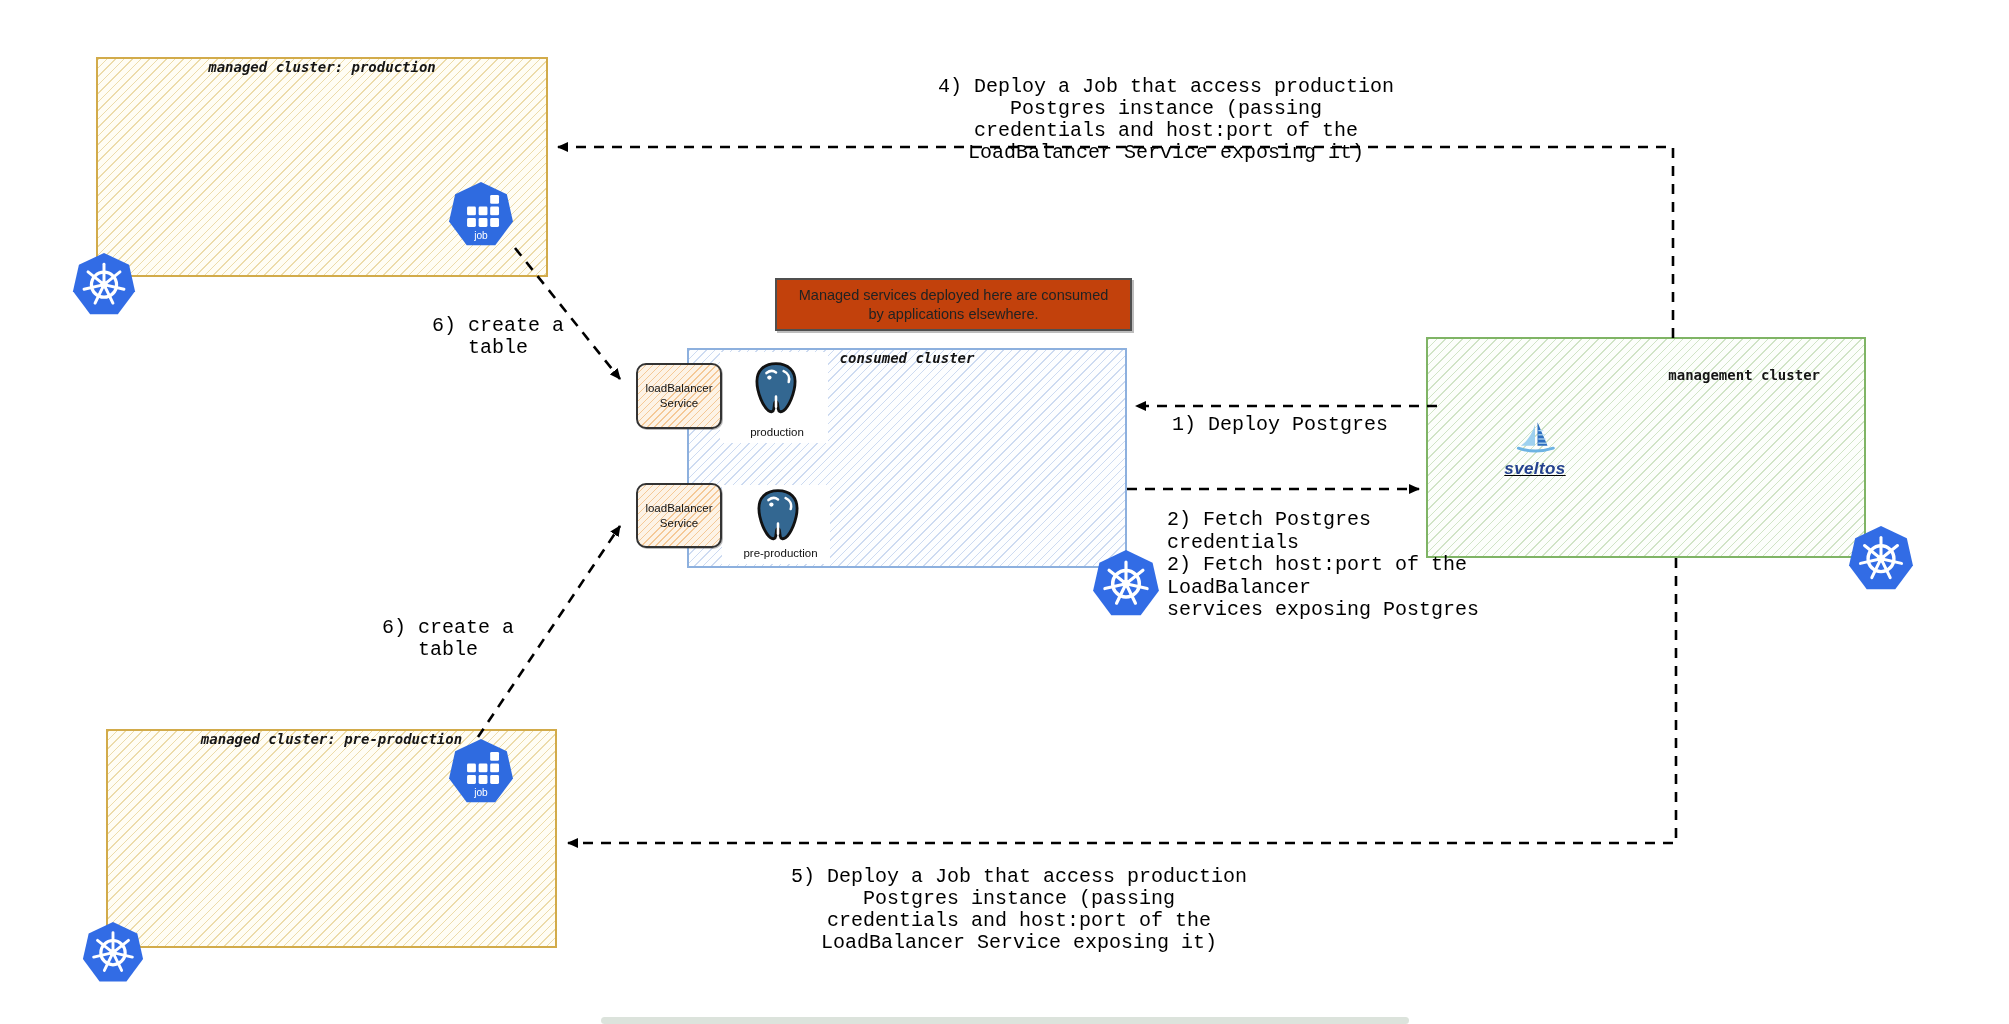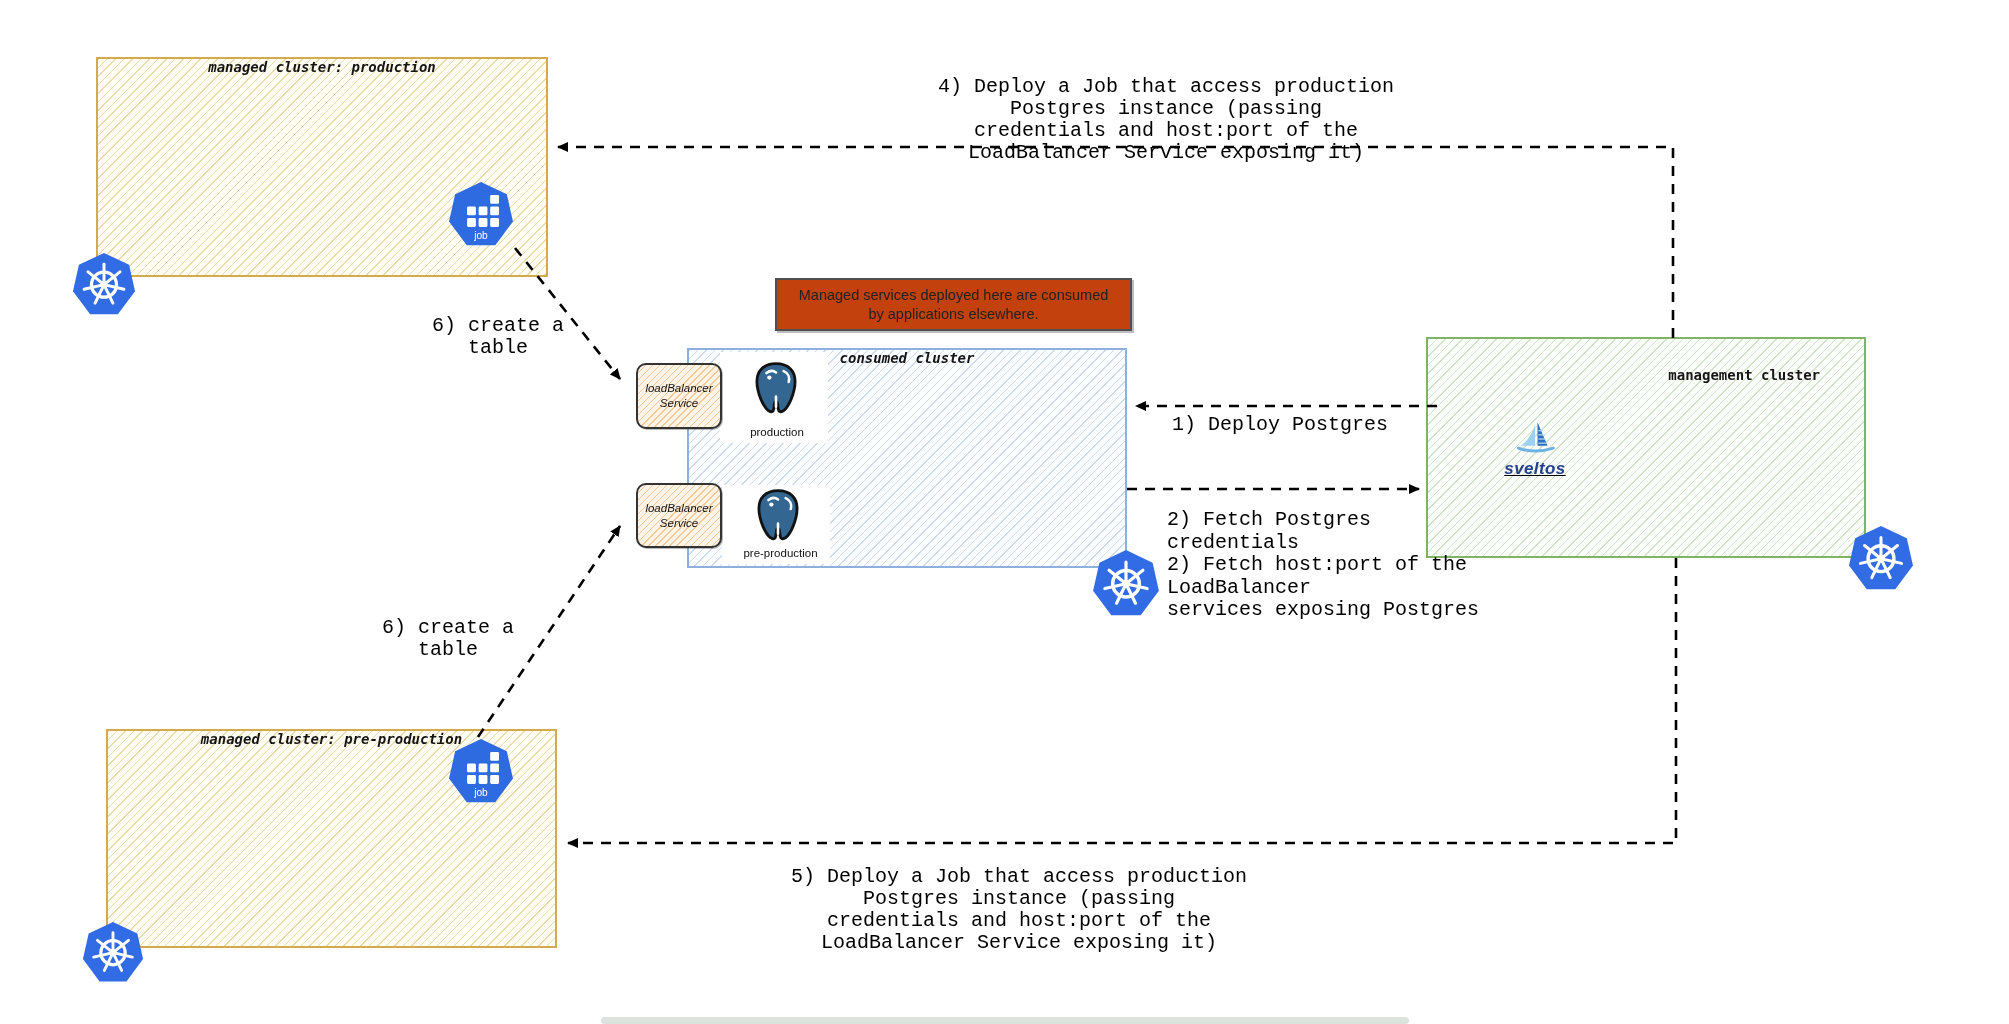--- a/index.html
+++ b/index.html
@@ -19,21 +19,21 @@
               color:#151515;white-space:nowrap;}
 
   .serif-label{position:absolute;font-family:Liberation Mono, monospace;
                font-size:20px;color:#000;line-height:22px;z-index:4;}
   .tcenter{text-align:center;}
 
   .lb{position:absolute;z-index:3;border:2px solid #333;border-radius:10px;
       background:repeating-linear-gradient(135deg, rgba(238,166,86,.55) 0 1px, rgba(0,0,0,0) 1px 5px), #fdf3e6;
       display:flex;flex-direction:column;align-items:center;justify-content:center;
       font-size:11.5px;line-height:1.3;color:#111;text-align:left;
-      box-shadow:1px 1px 0 rgba(60,60,60,.35);font-style:italic;}
+      box-shadow:1px 1px 0 rgba(60,60,60,.35);}
 
   .white-panel{position:absolute;background:#fff;z-index:2;}
 
   .small-label{position:absolute;z-index:3;font-size:11.5px;color:#111;text-align:center;}
 
   .note{position:absolute;z-index:3;background:#c2410c;border:2px solid #4f4f4f;
         box-shadow:2px 2px 0 #bdbdbd;display:flex;flex-direction:column;align-items:center;
         justify-content:center;font-size:14.5px;color:#222;line-height:1.3;text-align:center;}
 
   .icon{position:absolute;z-index:3;line-height:0;}

